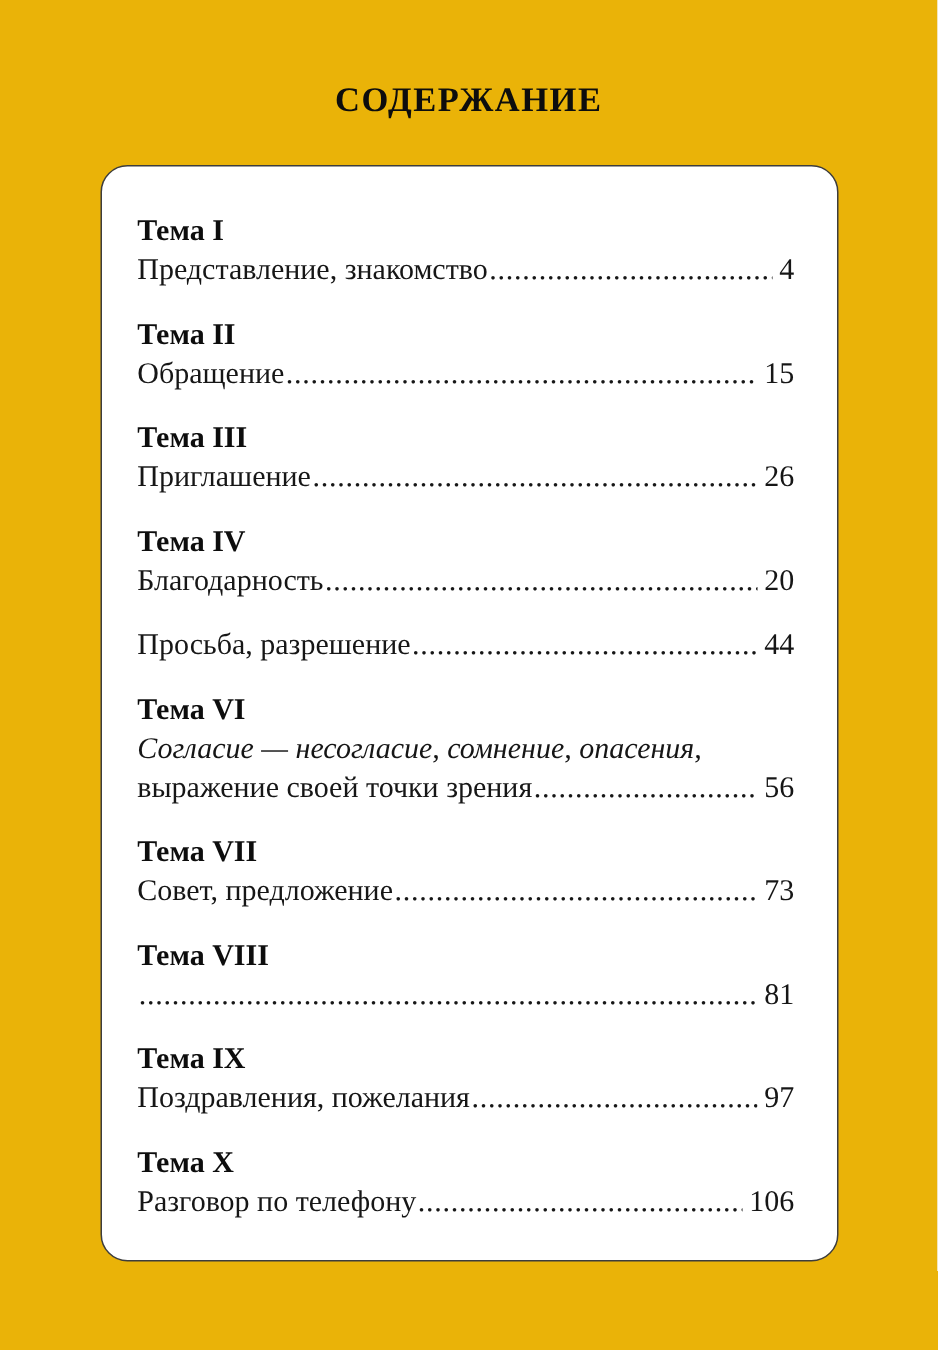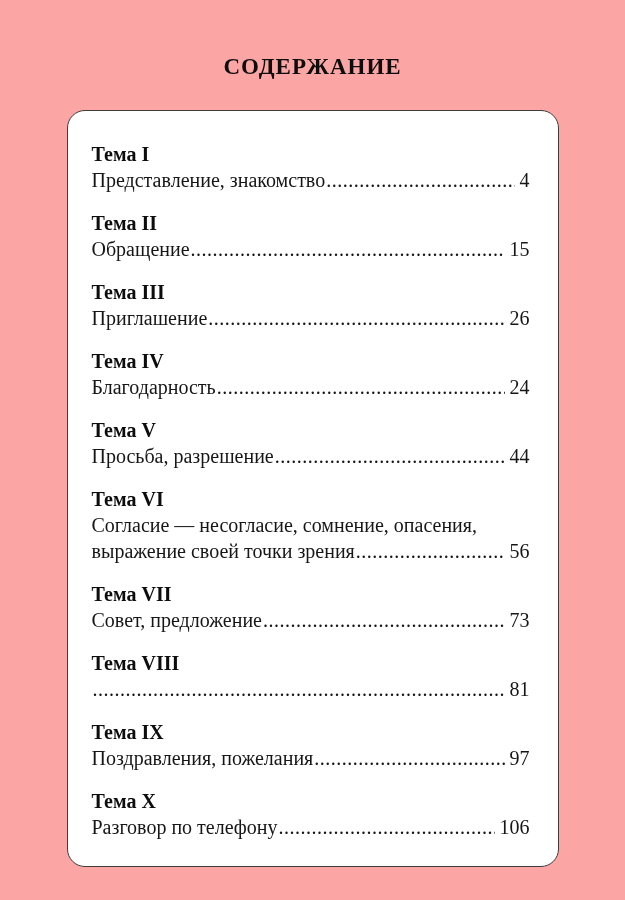--- a/index.html
+++ b/index.html
@@ -5,21 +5,21 @@
   html, body {
     margin: 0;
     padding: 0;
     background: #f3f3f3;
   }
   .sheet {
     position: relative;
     width: 625px;
     height: 900px;
     margin: 0 auto;
-    background: #fca5a5;
+    background: #eab308;
     font-family: "Liberation Serif", "DejaVu Serif", serif;
     color: #111111;
     box-sizing: border-box;
     overflow: hidden;
   }
   .page-title {
     padding-top: 54px;
     text-align: center;
     font-size: 23px;
     font-weight: bold;
@@ -45,20 +45,21 @@
   }
   .theme {
     font-weight: bold;
     color: #0d0d0d;
   }
   .wrap-line:empty {
     display: none;
   }
   .wrap-line {
     color: #161616;
+    font-style: italic;
   }
   .row {
     display: flex;
     align-items: flex-end;
   }
   .entry-title {
     white-space: nowrap;
     color: #161616;
   }
   .leader {
@@ -115,26 +116,25 @@
         <span class="page-num">26</span>
       </div>
     </div>
 
     <div class="toc-item">
       <div class="theme">Тема IV</div>
 
       <div class="row">
         <span class="entry-title">Благодарность</span>
         <span class="leader"></span>
-        <span class="page-num">24</span>
+        <span class="page-num">20</span>
       </div>
     </div>
 
     <div class="toc-item">
-      <div class="theme">Тема V</div>
 
       <div class="row">
         <span class="entry-title">Просьба, разрешение</span>
         <span class="leader"></span>
         <span class="page-num">44</span>
       </div>
     </div>
 
     <div class="toc-item">
       <div class="theme">Тема VI</div>

